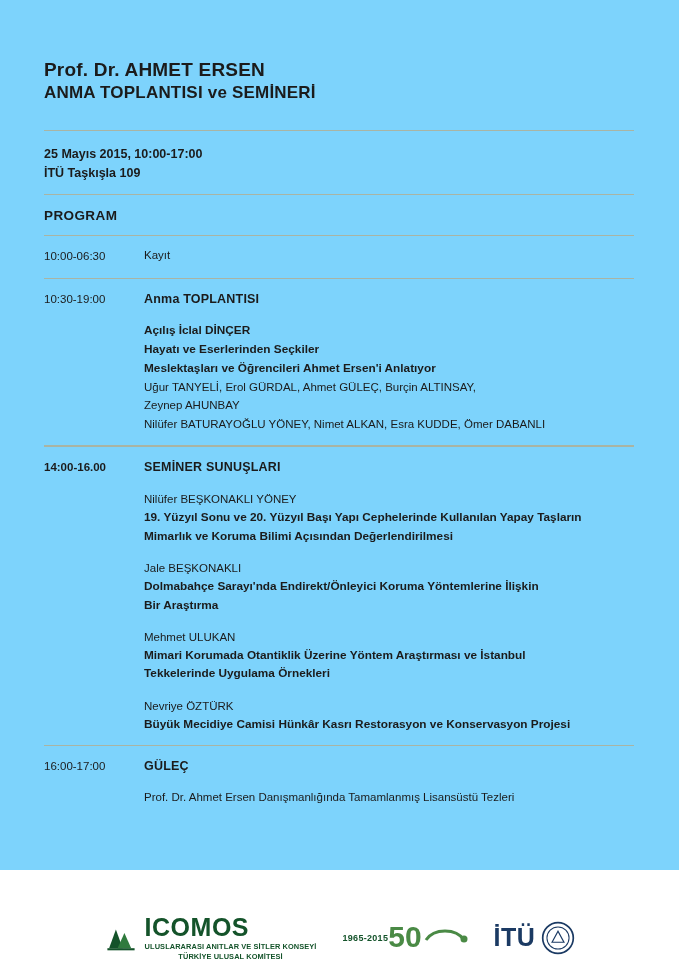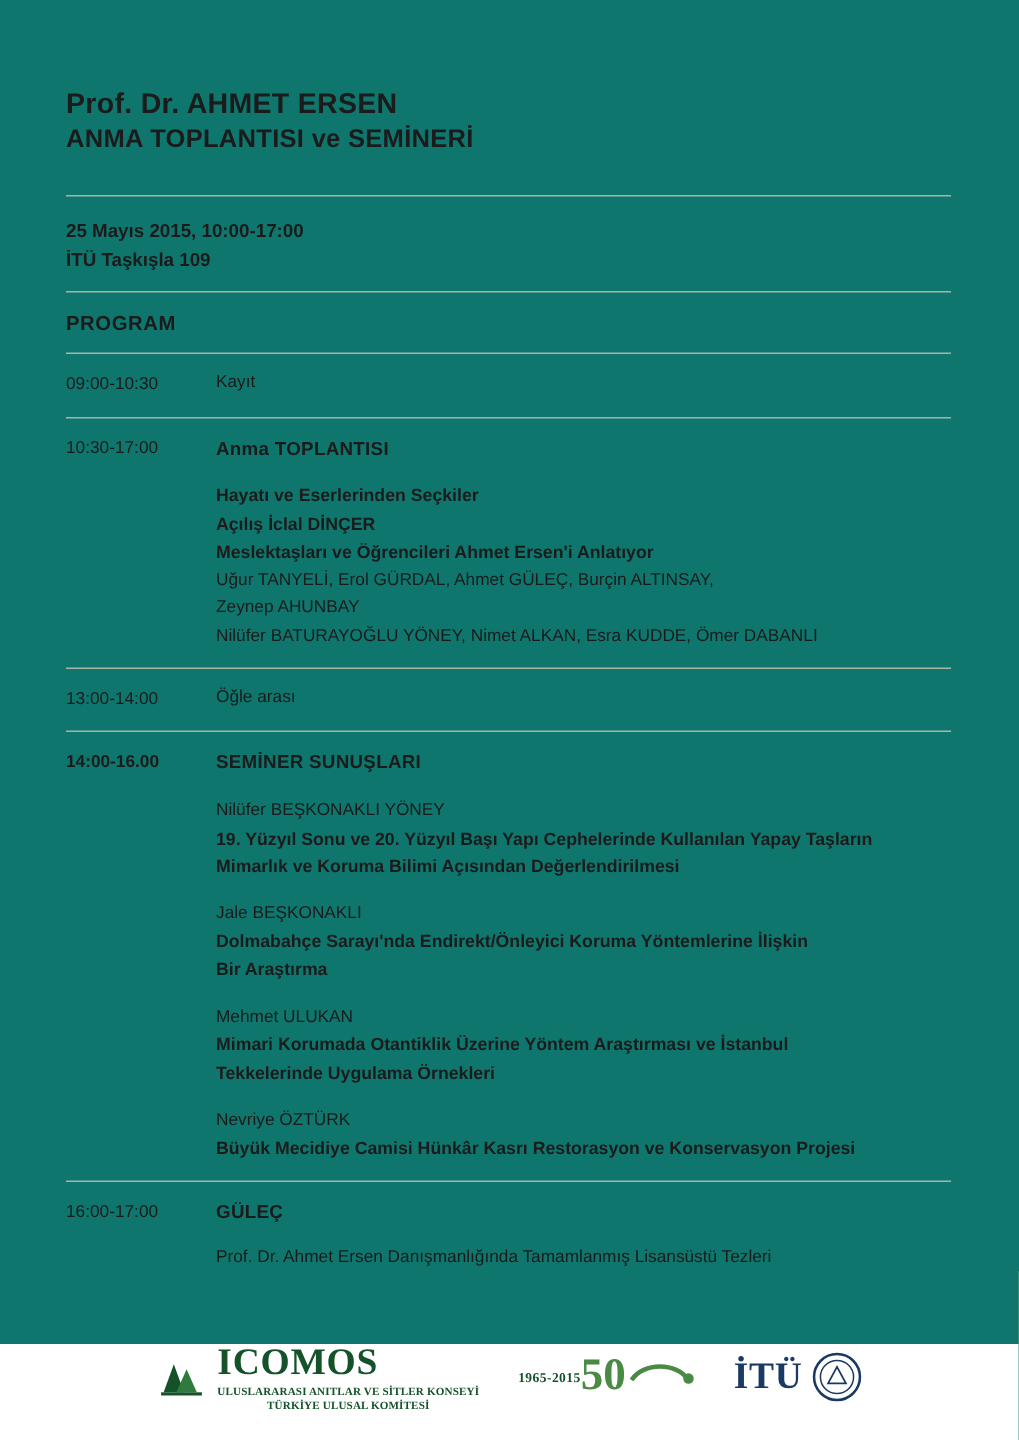--- a/index.html
+++ b/index.html
@@ -10,21 +10,21 @@
     width: 679px;
     height: 960px;
     background: #ccd4c6;
     font-family: "Liberation Sans", sans-serif;
     overflow: hidden;
   }
   .page {
     position: relative;
     width: 679px;
     height: 960px;
-    background: #0f766e;
+    background: #7dd3fc;
     box-sizing: border-box;
   }
   .content {
     position: absolute;
     left: 44px;
     top: 58px;
     width: 590px;
   }
   .title-block {
     margin-bottom: 26px;
@@ -126,26 +126,25 @@
     line-height: 1.6;
   }
   .spacer-top {
     margin-top: 13px;
   }
   .footer {
     position: absolute;
     left: 0;
     bottom: 0;
     width: 679px;
-    height: 64px;
+    height: 90px;
     background: #ffffff;
     display: flex;
-    align-items: flex-start;
+    align-items: flex-end;
     justify-content: center;
-    font-family: Liberation Serif, serif;
   }
   .footer-inner {
     display: flex;
     align-items: center;
     gap: 26px;
   }
   .icomos {
     display: flex;
     align-items: center;
     gap: 7px;
@@ -235,51 +234,45 @@
       <div class="meta-line">İTÜ Taşkışla 109</div>
     </div>
 
     <hr class="rule">
 
     <div class="program-head">PROGRAM</div>
 
     <hr class="rule">
 
     <div class="row">
-      <div class="time">09:00-10:30</div>
+      <div class="time">10:00-06:30</div>
       <div class="body">
         <div class="plain">Kayıt</div>
       </div>
     </div>
 
     <hr class="rule">
 
     <div class="row">
-      <div class="time">10:30-17:00</div>
+      <div class="time">10:30-19:00</div>
       <div class="body anma-block">
         <div class="head-item">Anma TOPLANTISI</div>
         <div class="spacer-top">
+          <div class="lead">Açılış  İclal DİNÇER</div>
           <div class="lead">Hayatı ve Eserlerinden Seçkiler</div>
-          <div class="lead">Açılış  İclal DİNÇER</div>
           <div class="lead">Meslektaşları ve Öğrencileri Ahmet Ersen'i Anlatıyor</div>
           <div class="sub">Uğur TANYELİ, Erol GÜRDAL, Ahmet GÜLEÇ, Burçin ALTINSAY,</div>
           <div class="sub">Zeynep AHUNBAY</div>
           <div class="sub">Nilüfer BATURAYOĞLU YÖNEY, Nimet ALKAN, Esra KUDDE, Ömer DABANLI</div>
         </div>
       </div>
     </div>
 
     <hr class="rule">
 
-    <div class="row">
-      <div class="time">13:00-14:00</div>
-      <div class="body">
-        <div class="plain">Öğle arası</div>
-      </div>
-    </div>
 
     <hr class="rule">
 
     <div class="row">
       <div class="time bold">14:00-16.00</div>
       <div class="body">
         <div class="head-item">SEMİNER SUNUŞLARI</div>
 
         <div class="group spacer-top">
           <div class="name">Nilüfer BEŞKONAKLI YÖNEY</div>

